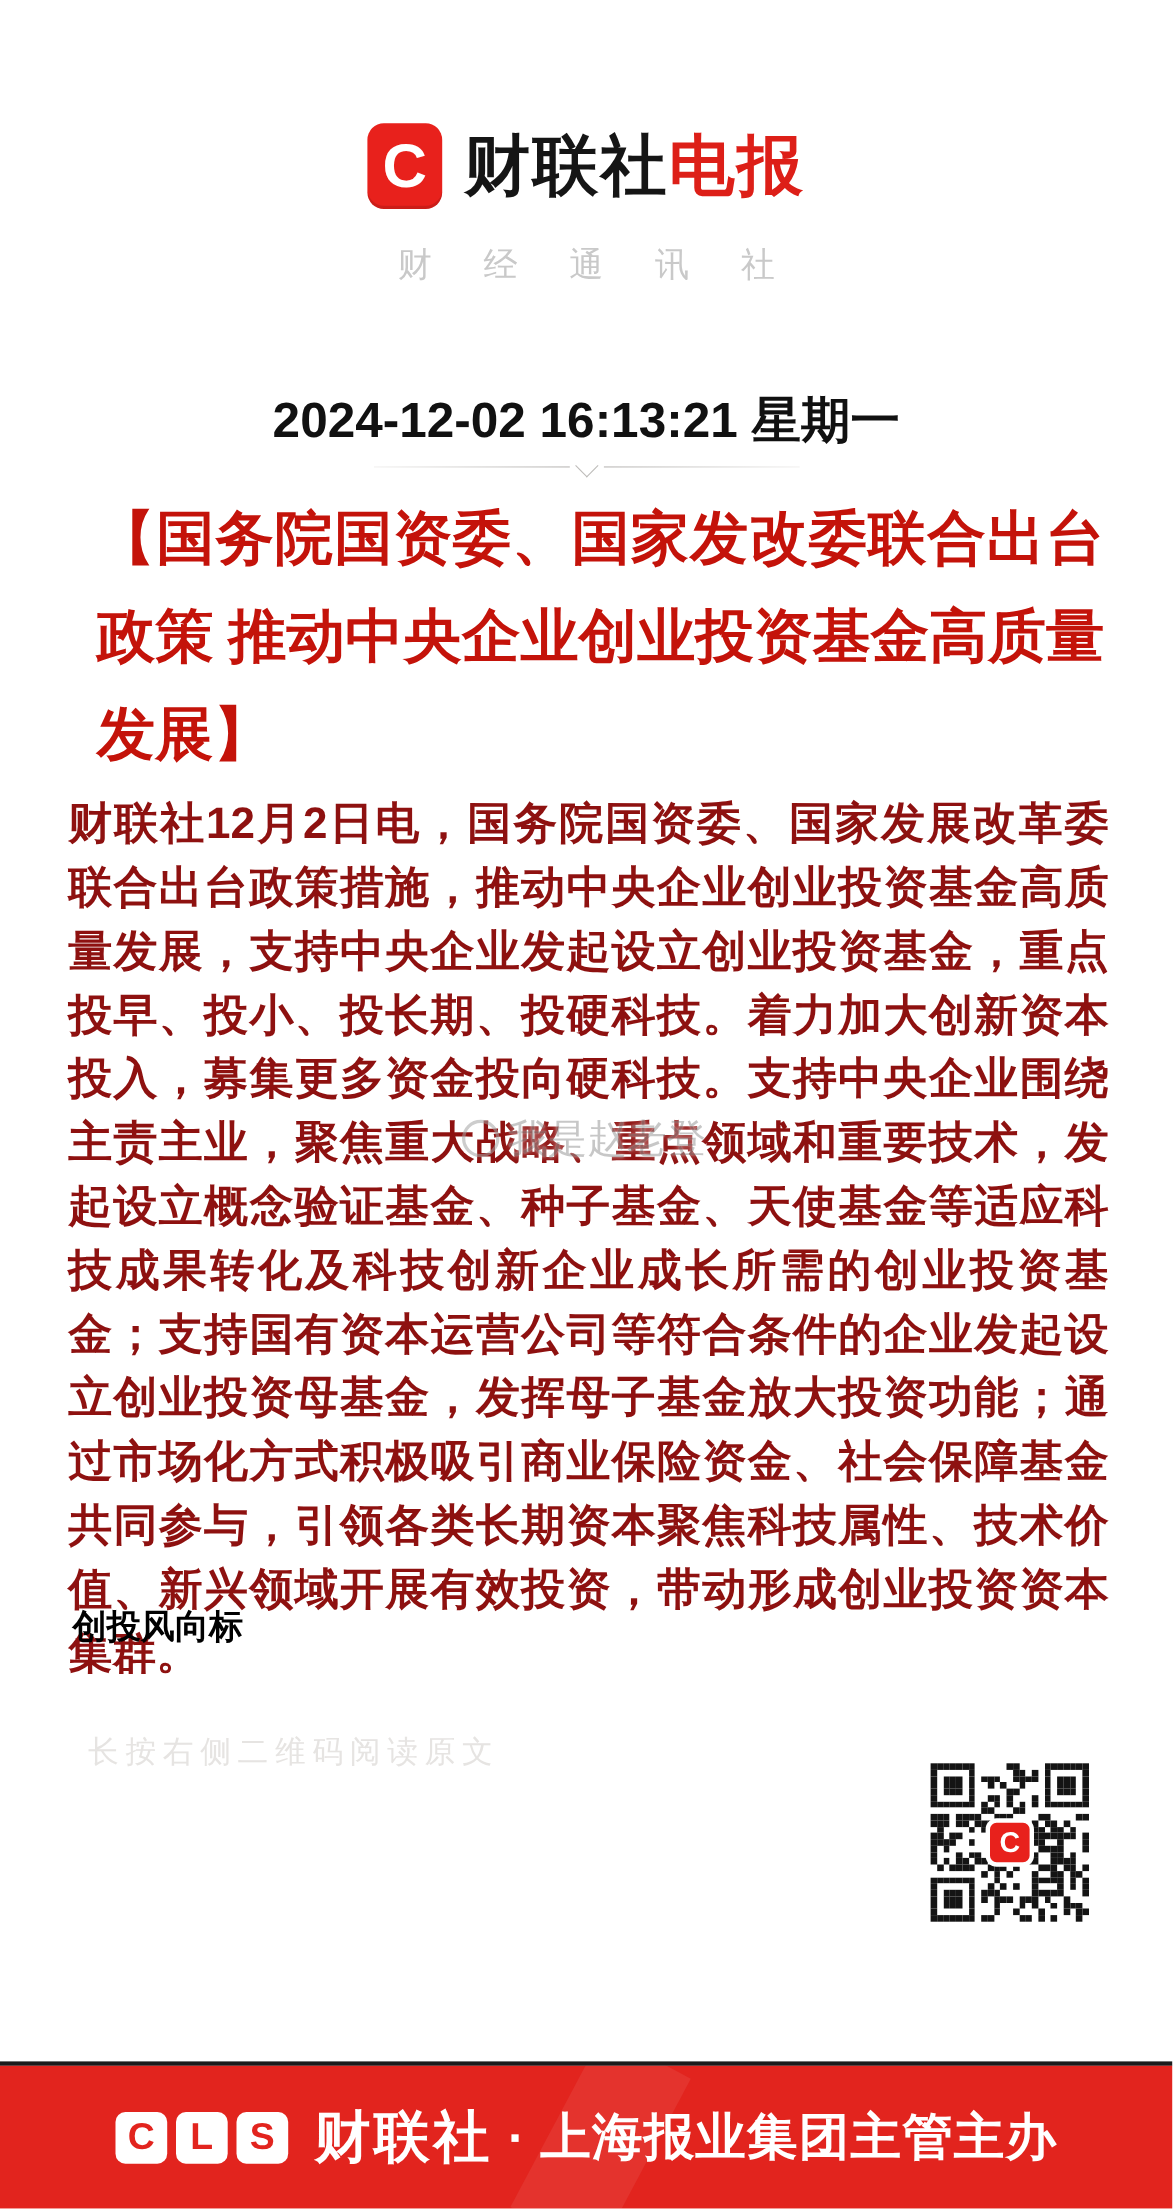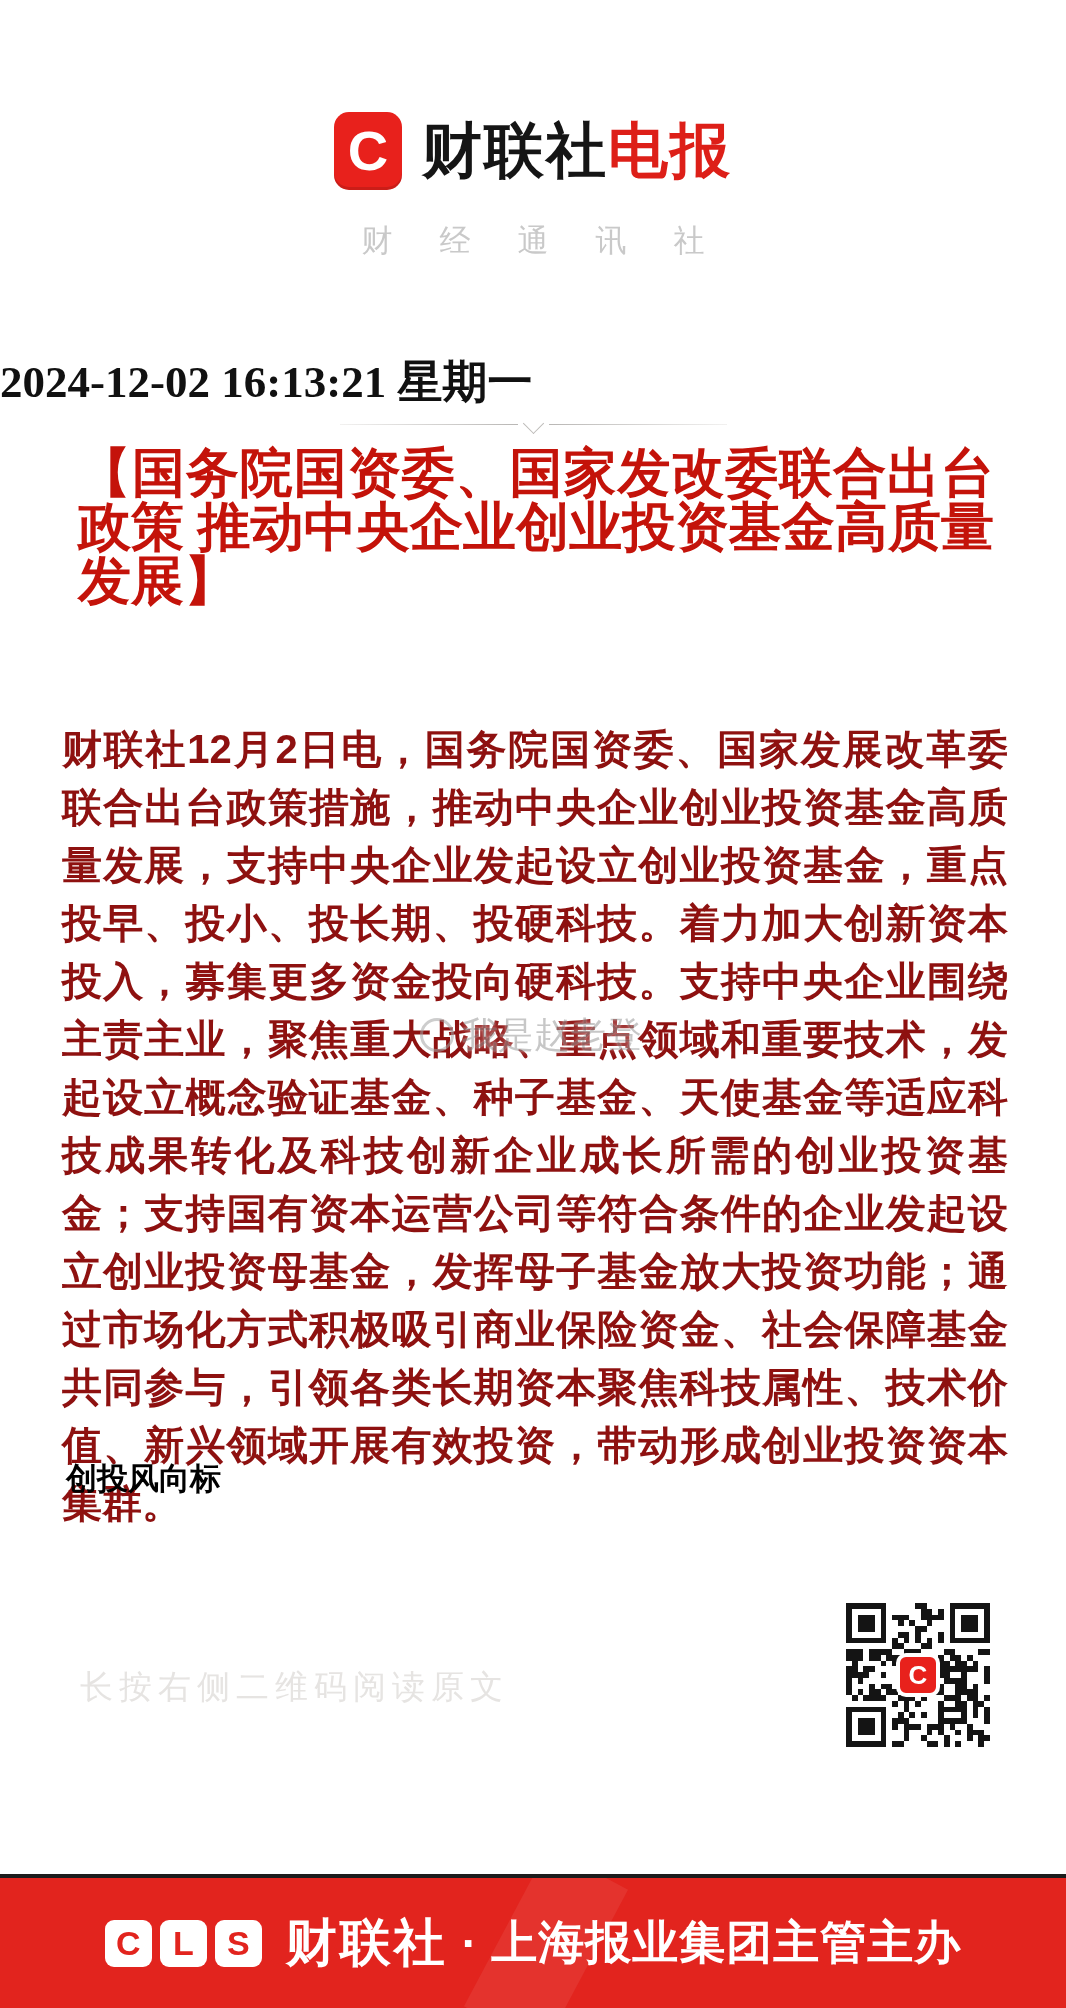--- a/index.html
+++ b/index.html
@@ -20,51 +20,51 @@
   .brand-text{ font-size:60px; font-weight:700; color:#151515;
     letter-spacing:2px; line-height:1; white-space:nowrap; }
   .brand-text .red{ color:#dd1f18; }
   .brand-sub{ position:absolute; top:220px; left:0; width:100%;
     display:flex; justify-content:center; }
   .brand-sub span{ font-size:31px; color:#c9c9c9; letter-spacing:47px;
     margin-right:-47px; font-weight:400; }
 
   
   .date-row{ position:absolute; top:352px; left:0; width:100%;
-    font-family:Liberation Serif, serif;
+    text-align:center; font-family:Liberation Sans, sans-serif;
     font-size:45px; font-weight:700; color:#111; }
   .divider{ position:absolute; top:424px; left:0; width:100%;
     display:flex; justify-content:center; align-items:flex-start; }
   .divider .seg{ width:178px; height:1px; background:#c7c5c3; margin-top:0; }
   .divider .seg.left{ background:linear-gradient(to right,#f2f1f0,#b9b7b5); }
   .divider .seg.right{ background:linear-gradient(to left,#f2f1f0,#b9b7b5); }
   .divider .notch{ width:15px; height:15px; margin:-8px 8px 0 8px;
     border-right:1px solid #bdbbb9; border-bottom:1px solid #bdbbb9;
     transform:rotate(45deg); }
 
   
-  .headline{ position:absolute; top:446px; left:78px; width:916px;
+  .headline{ position:absolute; top:446px; left:88px; width:916px;
     font-family:"Liberation Serif","DejaVu Serif",serif;
-    font-size:53px; line-height:54px; font-weight:700; color:#c4130a;
+    font-size:53px; line-height:89px; font-weight:700; color:#c4130a;
     text-align:justify; }
   .body-text{ position:absolute; top:688px; left:62px; width:946px;
     font-size:40px; line-height:58px; font-weight:700; color:#8e1110;
     text-align:justify;margin-top:32px; }
   .watermark{ position:absolute; left:358px; top:286px;
     display:flex; align-items:center; gap:8px; opacity:.55;
     color:#9b9b9b; font-size:36px; font-weight:400; white-space:nowrap;
     text-shadow:0 0 6px #fff,0 0 2px #fff; pointer-events:none; }
   .watermark .circle{ width:34px; height:34px; border:3px solid #a5a5a5;
     border-radius:50%; flex:0 0 auto; }
   .article-tag{ position:absolute; top:1458px; left:66px;
     font-size:31px; color:#000000; font-weight:700; }
 
   
-  .hint{ position:absolute; top:1658px; left:80px; color:#e6e4e2;
-    font-size:33px; line-height:57px; font-weight:400; }
+  .hint{ position:absolute; top:1564px; left:80px; color:#e6e4e2;
+    font-size:28px; line-height:57px; font-weight:400; }
   .hint .l1{ letter-spacing:6px; }
   .hint .l2{ letter-spacing:5px; word-spacing:16px; }
 
   
   .qr-wrap{ position:absolute; top:1603px; left:846px; width:144px; height:144px; }
   .qr-grid{ position:absolute; inset:0; display:grid; }
   .qr-grid div{ background:transparent; }
   .qr-grid div.qm{ background:#141414; }
   .qr-logo{ position:absolute; left:50%; top:50%; transform:translate(-50%,-50%);
     width:44px; height:44px; background:#e8211c; border:4px solid #fff;

